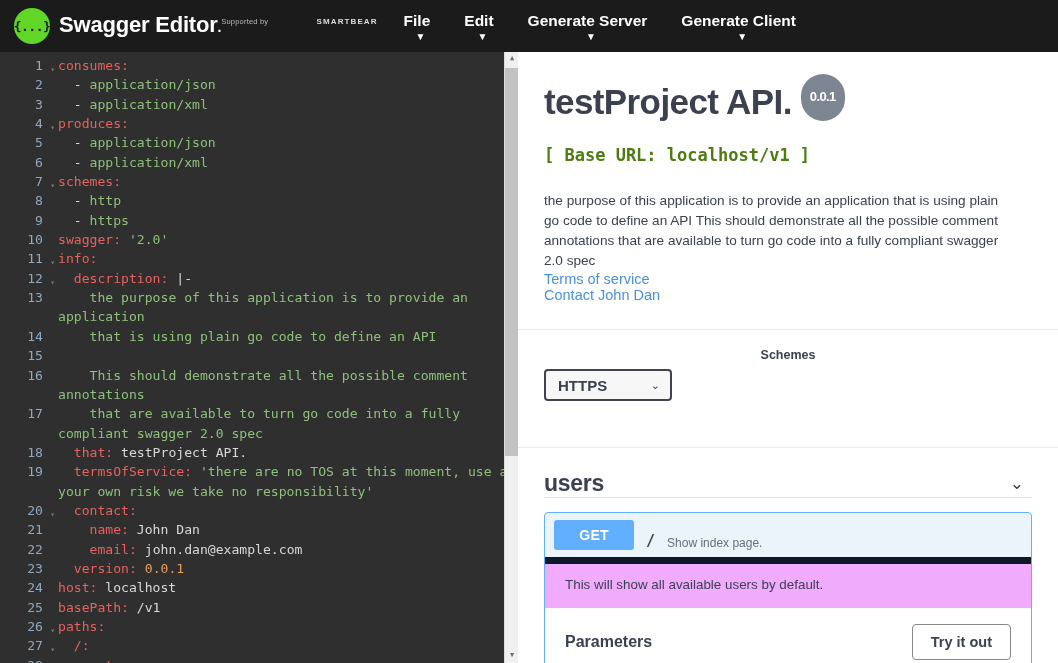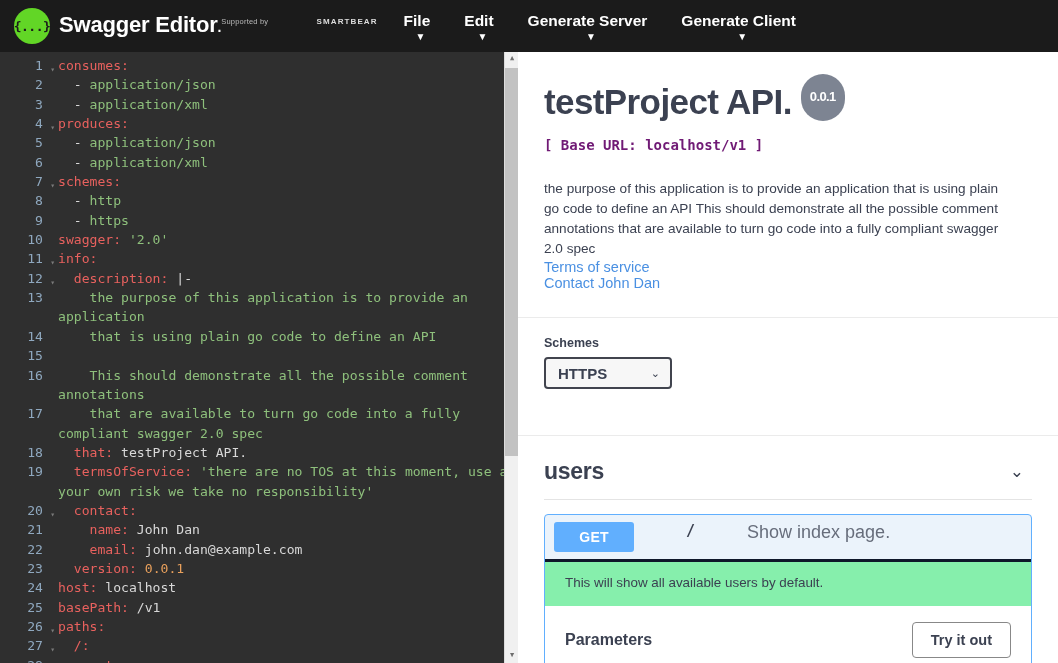--- a/index.html
+++ b/index.html
@@ -157,24 +157,24 @@
     font-weight: 700;
     border-radius: 57px;
     padding: 3px 9px 4px 9px;
     margin-left: 9px;
     position: relative;
     top: -8px;
     font-family: "Liberation Sans", sans-serif;
   }
   .base-url {
     font-family: "DejaVu Sans Mono", monospace;
-    font-size: 14px;
-    color: #701a75;
+    font-size: 17px;
+    color: #4d7c0f;
     font-weight: 600;
-    margin-top: 8px;
+    margin-top: 16px;
   }
   .api-desc {
     font-size: 13.6px;
     line-height: 20px;
     color: #3b4151;
     margin-top: 26px;
     max-width: 470px;
   }
   .sw-link {
     display: block;
@@ -183,21 +183,21 @@
     cursor: pointer;
     text-decoration: none;
   }
 
   .sep {
     height: 1px;
     background: #ebebeb;
     margin: 26px 0 0 0;
   }
 
-  .schemes-block { padding: 18px 26px 20px 26px; }
+  .schemes-block { padding: 18px 26px 20px 26px; text-align: center; }
   .schemes-label {
     font-size: 12.5px;
     font-weight: 700;
     color: #3b4151;
     margin-bottom: 7px;
   }
   .scheme-select {
     width: 128px;
     height: 32px;
     border: 2px solid #41444e;
@@ -212,78 +212,76 @@
   .scheme-value { font-size: 15px; font-weight: 700; color: #3b4151; }
   .chev { color: #3b4151; font-size: 11px; line-height: 1; }
 
   
   .tag-block { padding: 22px 26px 0 26px; }
   .tag-head {
     display: flex;
     align-items: center;
     justify-content: space-between;
     cursor: pointer;
-    padding-bottom: 14px;
     border-bottom: 1px solid #e4e4e4;
   }
   .tag-name {
     font-size: 23px;
     font-weight: 700;
     color: #3b4151;
     letter-spacing: -0.3px;
   }
   .tag-chev { font-size: 17px; color: #3b4151; margin-right: 8px; }
 
   .op-block {
     margin-top: 14px;
     border: 1px solid #61affe;
     border-radius: 4px;
     background: #ebf3fb;
     overflow: hidden;
   }
   .op-summary {
     display: flex;
-    align-items: flex-start;
+    align-items: flex-end;
     padding: 7px 9px;
     cursor: pointer;
-    gap: 40px;
   }
   .method-badge {
     background: #61affe;
     color: #ffffff;
     font-size: 14px;
     font-weight: 700;
     border-radius: 3px;
     min-width: 80px;
     text-align: center;
     padding: 7px 0;
     letter-spacing: 0.2px;
   }
   .op-path {
     font-family: "DejaVu Sans Mono", monospace;
     font-size: 15px;
     font-weight: 700;
     color: #3b4151;
     margin-left: 12px;
   }
   .op-desc-inline {
-    font-size: 18px;
+    font-size: 12px;
     color: #3b4151;
     margin-left: 12px;
     opacity: 0.75;
   }
   .op-body {
     background: #ffffff;
   }
   .op-note {
-    background: #86efac;
+    background: #f0abfc;
     padding: 13px 20px 16px 20px;
     font-size: 13.4px;
     color: #3b4151;
-    border-top: 3px solid #0f172a;
+    border-top: 7px solid #0f172a;
   }
   .params-row {
     display: flex;
     align-items: center;
     justify-content: space-between;
     padding: 16px 20px 18px 20px;
     background: #ffffff;
   }
   .params-title {
     font-size: 16px;

